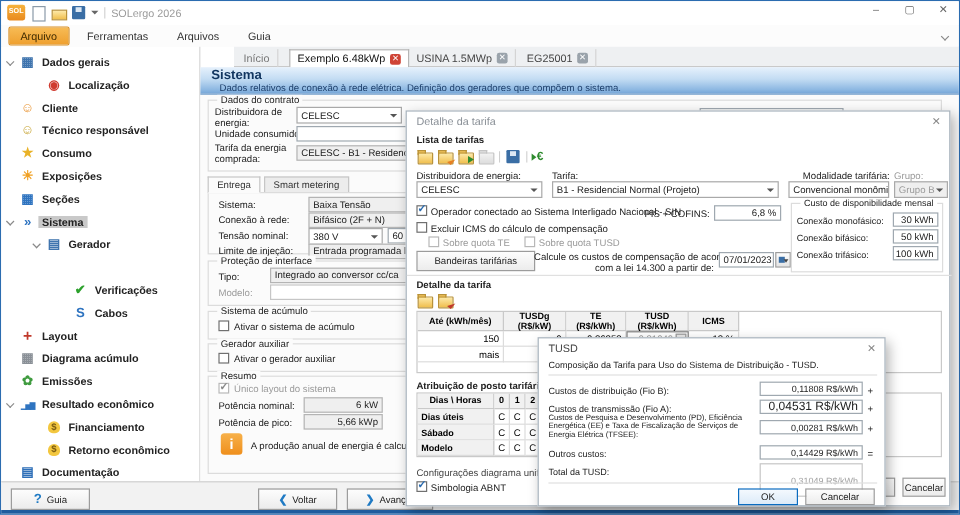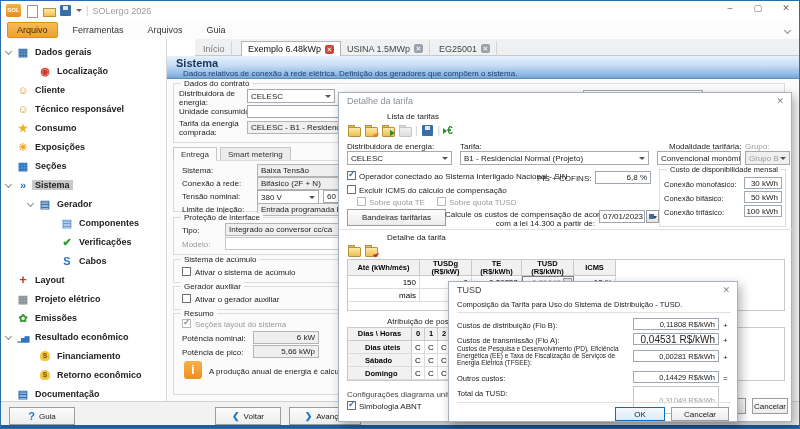--- a/index.html
+++ b/index.html
@@ -138,21 +138,21 @@
   .footer { position:absolute; left:0; right:0; bottom:3px; height:24px; background:#f2f2f2;
     border-top:1px solid #d0d0d0; }
   .strip { position:absolute; left:0; right:0; bottom:0; height:3px; background:#1e5c9e; }
 
   
   .dialog { position:absolute; background:#fff; border:1px solid #a7b2bc;
     box-shadow:3px 4px 10px rgba(0,0,0,.3); }
   .dtitle { position:absolute; left:8px; top:3px; font-size:9px; color:#8a9097; }
   .dtitle.active { color:#444; }
   .dclose { position:absolute; right:7px; top:3px; font-size:9px; color:#888; }
-  .bold { font-weight:normal;margin-left:40px; }
+  .bold { font-weight:bold; }
   .hr { position:absolute; height:1px; background:#e0e0e0; }
 
   
   .tbar { position:absolute; display:flex; align-items:center; gap:3px; }
   .tb { width:14px; height:13px; position:relative; display:inline-block; }
   .tb-folder::before { content:""; position:absolute; left:1px; top:1px; width:5px; height:3px;
     background:#f0c35a; border:1px solid #b8923a; border-bottom:none; }
   .tb-folder::after { content:""; position:absolute; left:1px; top:3px; width:11px; height:8px;
     background:linear-gradient(#fde9a8,#f0bf4e); border:1px solid #b8923a; border-radius:1px; }
   .tb .pencil { position:absolute; right:0; bottom:0; width:0; height:0; z-index:2;
@@ -171,21 +171,21 @@
 
   
   .gridbox { position:absolute; border:1px solid #c9c9c9; background:#fff; overflow:hidden; }
   .grid { display:grid; }
   .hc { background:#f1f1f1; border-right:1px solid #c9c9c9; border-bottom:1px solid #c9c9c9;
     font-size:7.5px; font-weight:bold; text-align:center; white-space:pre-line; line-height:8px;
     display:flex; align-items:center; justify-content:center; }
   .dc { border-right:1px solid #dcdcdc; border-bottom:1px solid #dcdcdc; font-size:8px;
     display:flex; align-items:center; justify-content:flex-end; padding-right:3px; }
   .dc.ctr { justify-content:center; padding-right:0; }
-  .dc.lft { justify-content:flex-start; padding-left:17px; font-weight:bold; background:#f1f1f1;
+  .dc.lft { justify-content:flex-start; padding-left:3px; font-weight:bold; background:#f1f1f1;
     border-right:1px solid #c9c9c9; font-size:7.5px; }
   .dc.selcell { border:1px solid #808080; color:#9a9a9a; position:relative; padding-right:12px; }
   .dots { position:absolute; right:1px; top:1px; bottom:1px; width:9px; background:#e8e8e8;
     border:1px solid #9c9c9c; font-size:7px; line-height:9px; text-align:center; color:#333; }
   .dots::before { content:"…"; }
 
   .datebtn { position:absolute; width:13px; height:13px; background:linear-gradient(#fdfdfd,#e4e4e4);
     border:1px solid #9c9c9c; }
   .datebtn::before { content:""; position:absolute; left:2px; top:3px; width:5px; height:5px;
     background:#3a6ea5; }
@@ -255,39 +255,35 @@
     <div class="trow" style="top:137px">
         <span class="tw" style="left:3px"></span>
         <span class="ti ti-system" style="left:15px"></span>
         <span class="tl sel" style="left:31px">Sistema</span>
       </div>
     <div class="trow" style="top:156px">
         <span class="tw" style="left:25px"></span>
         <span class="ti ti-panel" style="left:37px"></span>
         <span class="tl" style="left:53px">Gerador</span>
       </div>
-    <div class="trow" style="top:175px">
-        <span class="ti ti-components" style="left:59px"></span>
-        <span class="tl" style="left:75px">Componentes</span>
-      </div>
     <div class="trow" style="top:194px">
         <span class="ti ti-check" style="left:59px"></span>
         <span class="tl" style="left:75px">Verificações</span>
       </div>
     <div class="trow" style="top:213px">
         <span class="ti ti-cable" style="left:59px"></span>
         <span class="tl" style="left:75px">Cabos</span>
       </div>
     <div class="trow" style="top:232px">
         <span class="ti ti-layout" style="left:15px"></span>
         <span class="tl" style="left:31px">Layout</span>
       </div>
     <div class="trow" style="top:251px">
         <span class="ti ti-diagram" style="left:15px"></span>
-        <span class="tl" style="left:31px">Projeto elétrico</span>
+        <span class="tl" style="left:31px">Diagrama acúmulo</span>
       </div>
     <div class="trow" style="top:270px">
         <span class="ti ti-leaf" style="left:15px"></span>
         <span class="tl" style="left:31px">Emissões</span>
       </div>
     <div class="trow" style="top:289px">
         <span class="tw" style="left:3px"></span>
         <span class="ti ti-bars" style="left:15px"></span>
         <span class="tl" style="left:31px">Resultado econômico</span>
       </div>
@@ -379,21 +375,21 @@
   <div class="fs" style="left:172px;top:285px;width:352px;height:24px">
     <span class="lg">Gerador auxiliar</span>
   </div>
   <span class="cb" style="left:181px;top:293px"></span>
   <span class="lbl" style="left:194px;top:294px">Ativar o gerador auxiliar</span>
 
   <div class="fs" style="left:172px;top:312px;width:340px;height:82px">
     <span class="lg">Resumo</span>
   </div>
   <span class="cb dis ck" style="left:181px;top:318px"></span>
-  <span class="lbl dim" style="left:194px;top:319px">Seções layout do sistema</span>
+  <span class="lbl dim" style="left:194px;top:319px">Único layout do sistema</span>
   <span class="lbl" style="left:181px;top:333px">Potência nominal:</span>
   <div class="fld num" style="left:252px;top:330px;width:66px">6 kW</div>
   <span class="lbl" style="left:181px;top:347px">Potência de pico:</span>
   <div class="fld num" style="left:252px;top:344px;width:66px">5,66 kWp</div>
   <span class="infoicon" style="left:183px;top:360px">i</span>
   <span class="lbl" style="left:208px;top:366px;width:310px">A produção anual de energia é calculada ao final</span>
 
   <div class="footer"></div>
   <div class="btn" style="left:8px;top:406px;width:66px;height:18px;z-index:3">
     <span class="chev" style="font-size:11px">?</span>
@@ -538,21 +534,21 @@
         <div class="dc ctr">C</div>
         <div class="dc lft">Sábado</div>
         <div class="dc ctr">C</div>
         <div class="dc ctr">C</div>
         <div class="dc ctr">C</div>
         <div class="dc ctr">C</div>
         <div class="dc ctr">C</div>
         <div class="dc ctr">C</div>
         <div class="dc ctr">C</div>
         <div class="dc ctr">C</div>
-        <div class="dc lft">Domingo</div>
+        <div class="dc lft">Modelo</div>
         <div class="dc ctr">C</div>
         <div class="dc ctr">C</div>
         <div class="dc ctr">C</div>
         <div class="dc ctr">C</div>
         <div class="dc ctr">C</div>
         <div class="dc ctr">C</div>
         <div class="dc ctr">C</div>
         <div class="dc ctr">C</div>
       </div>
     </div>

